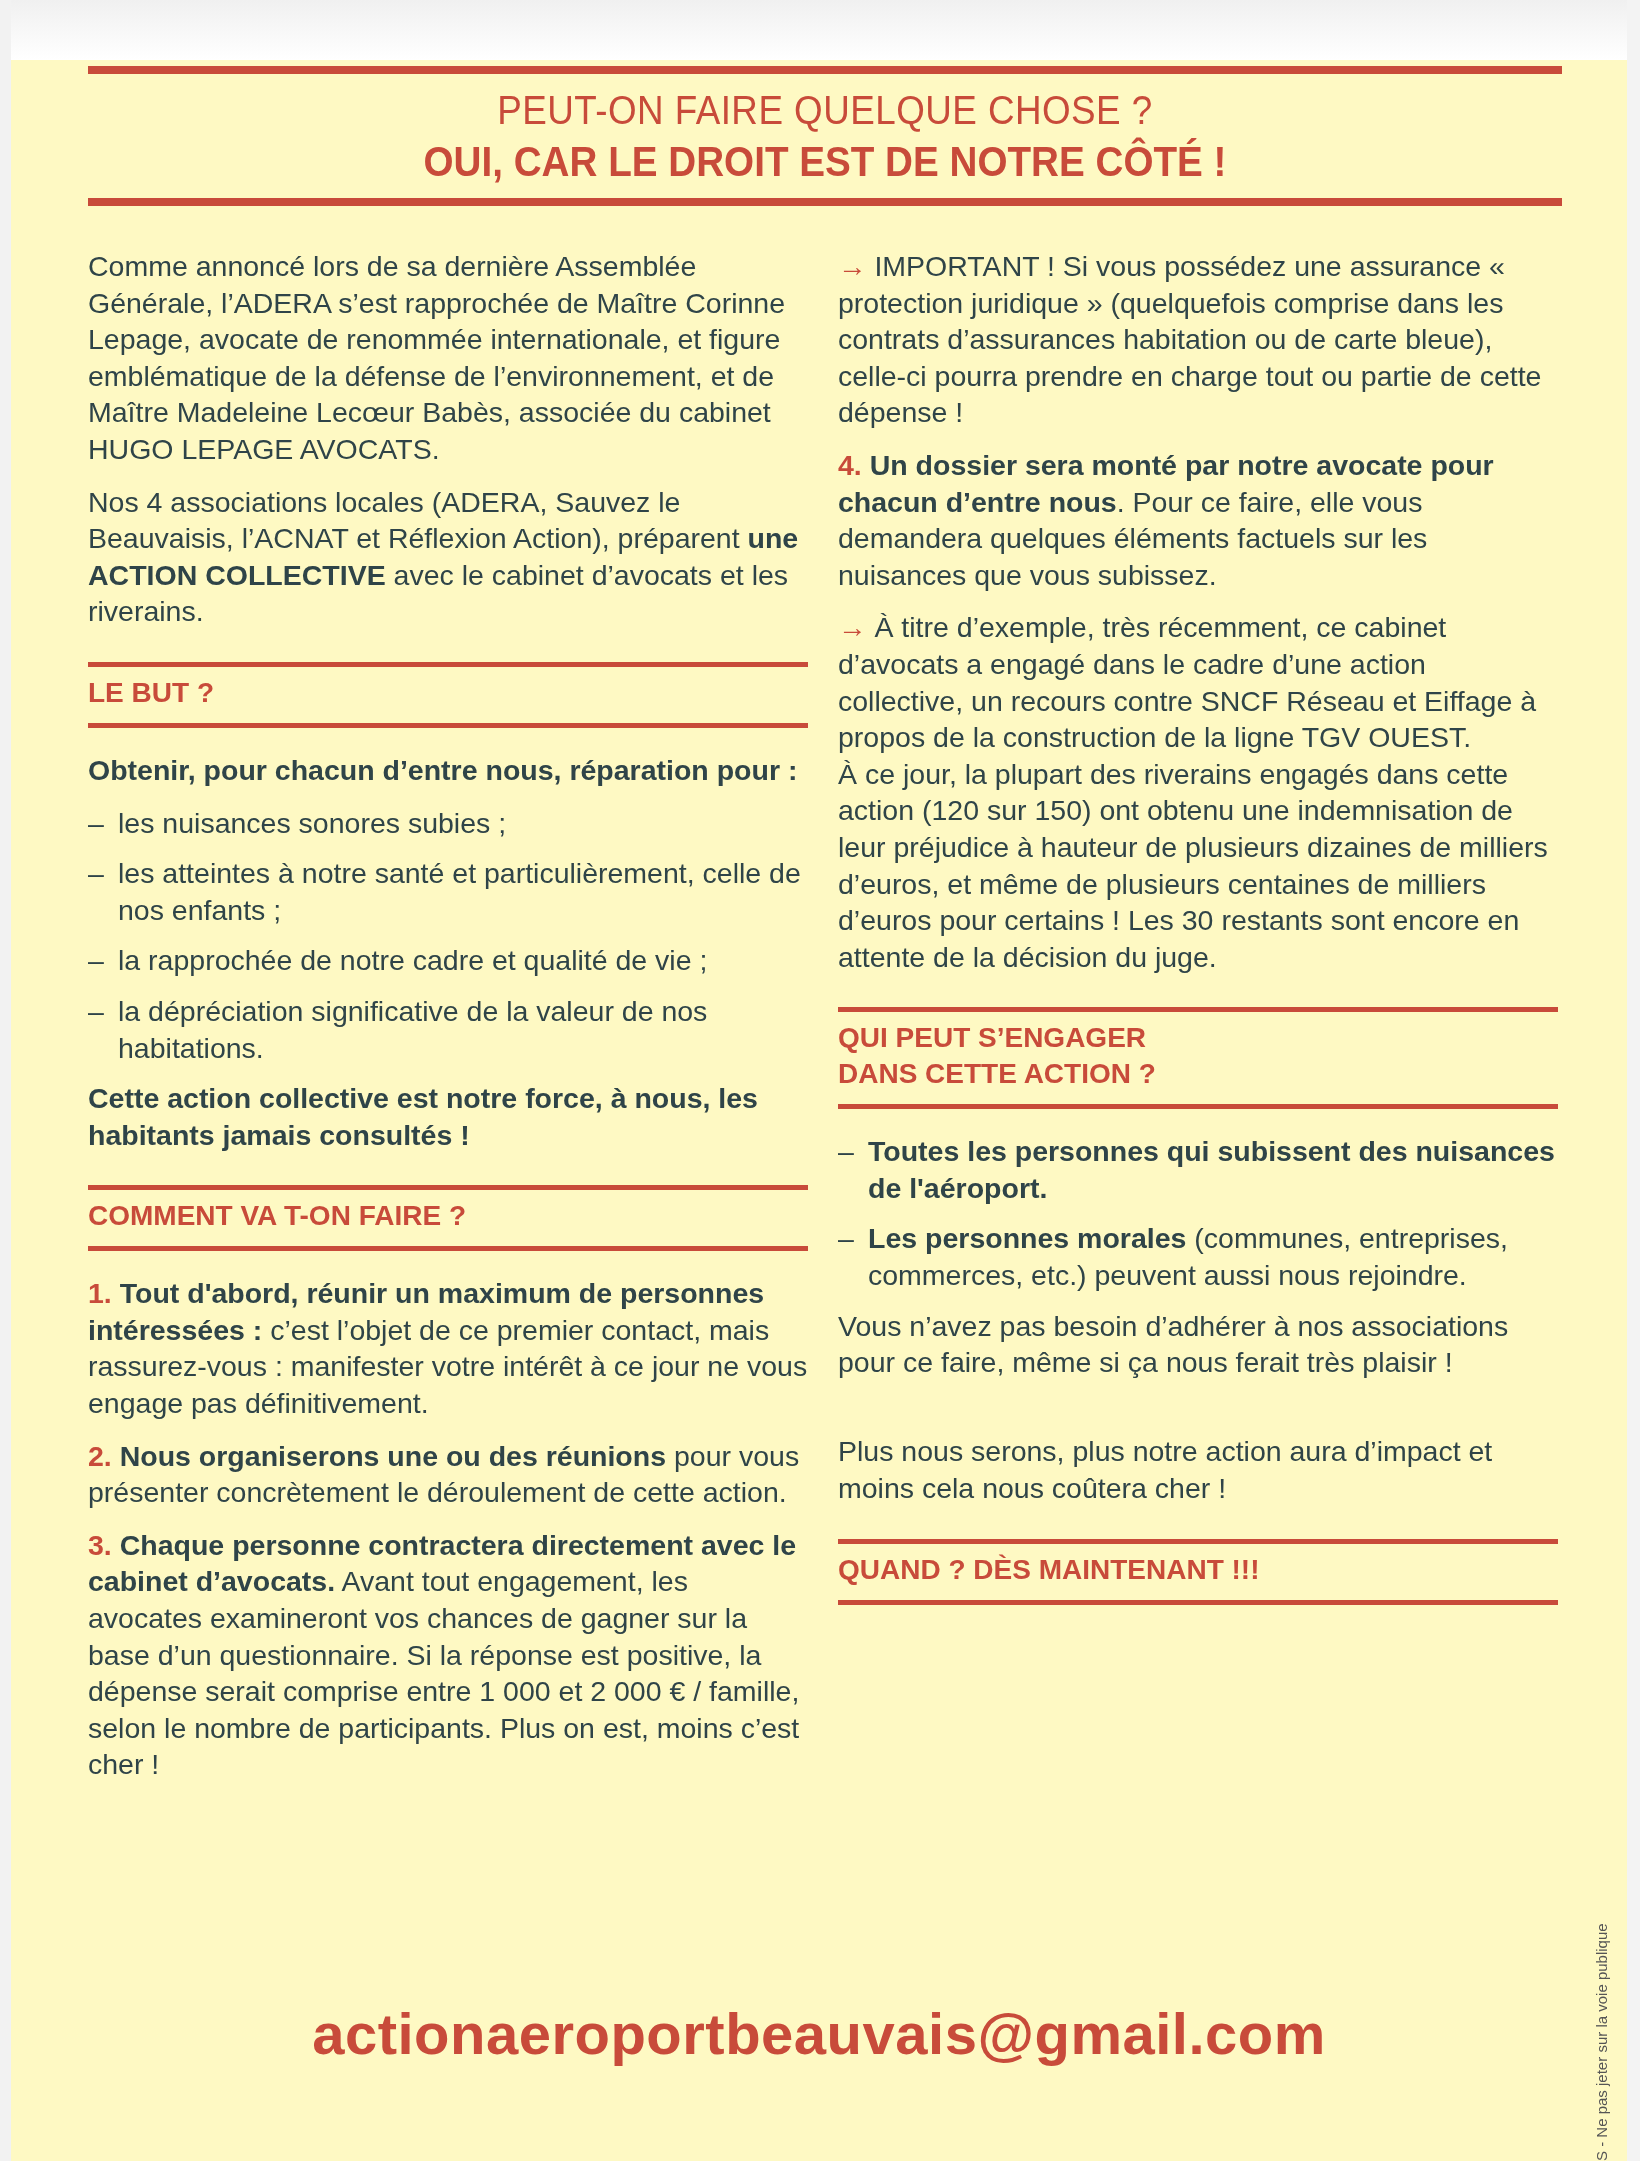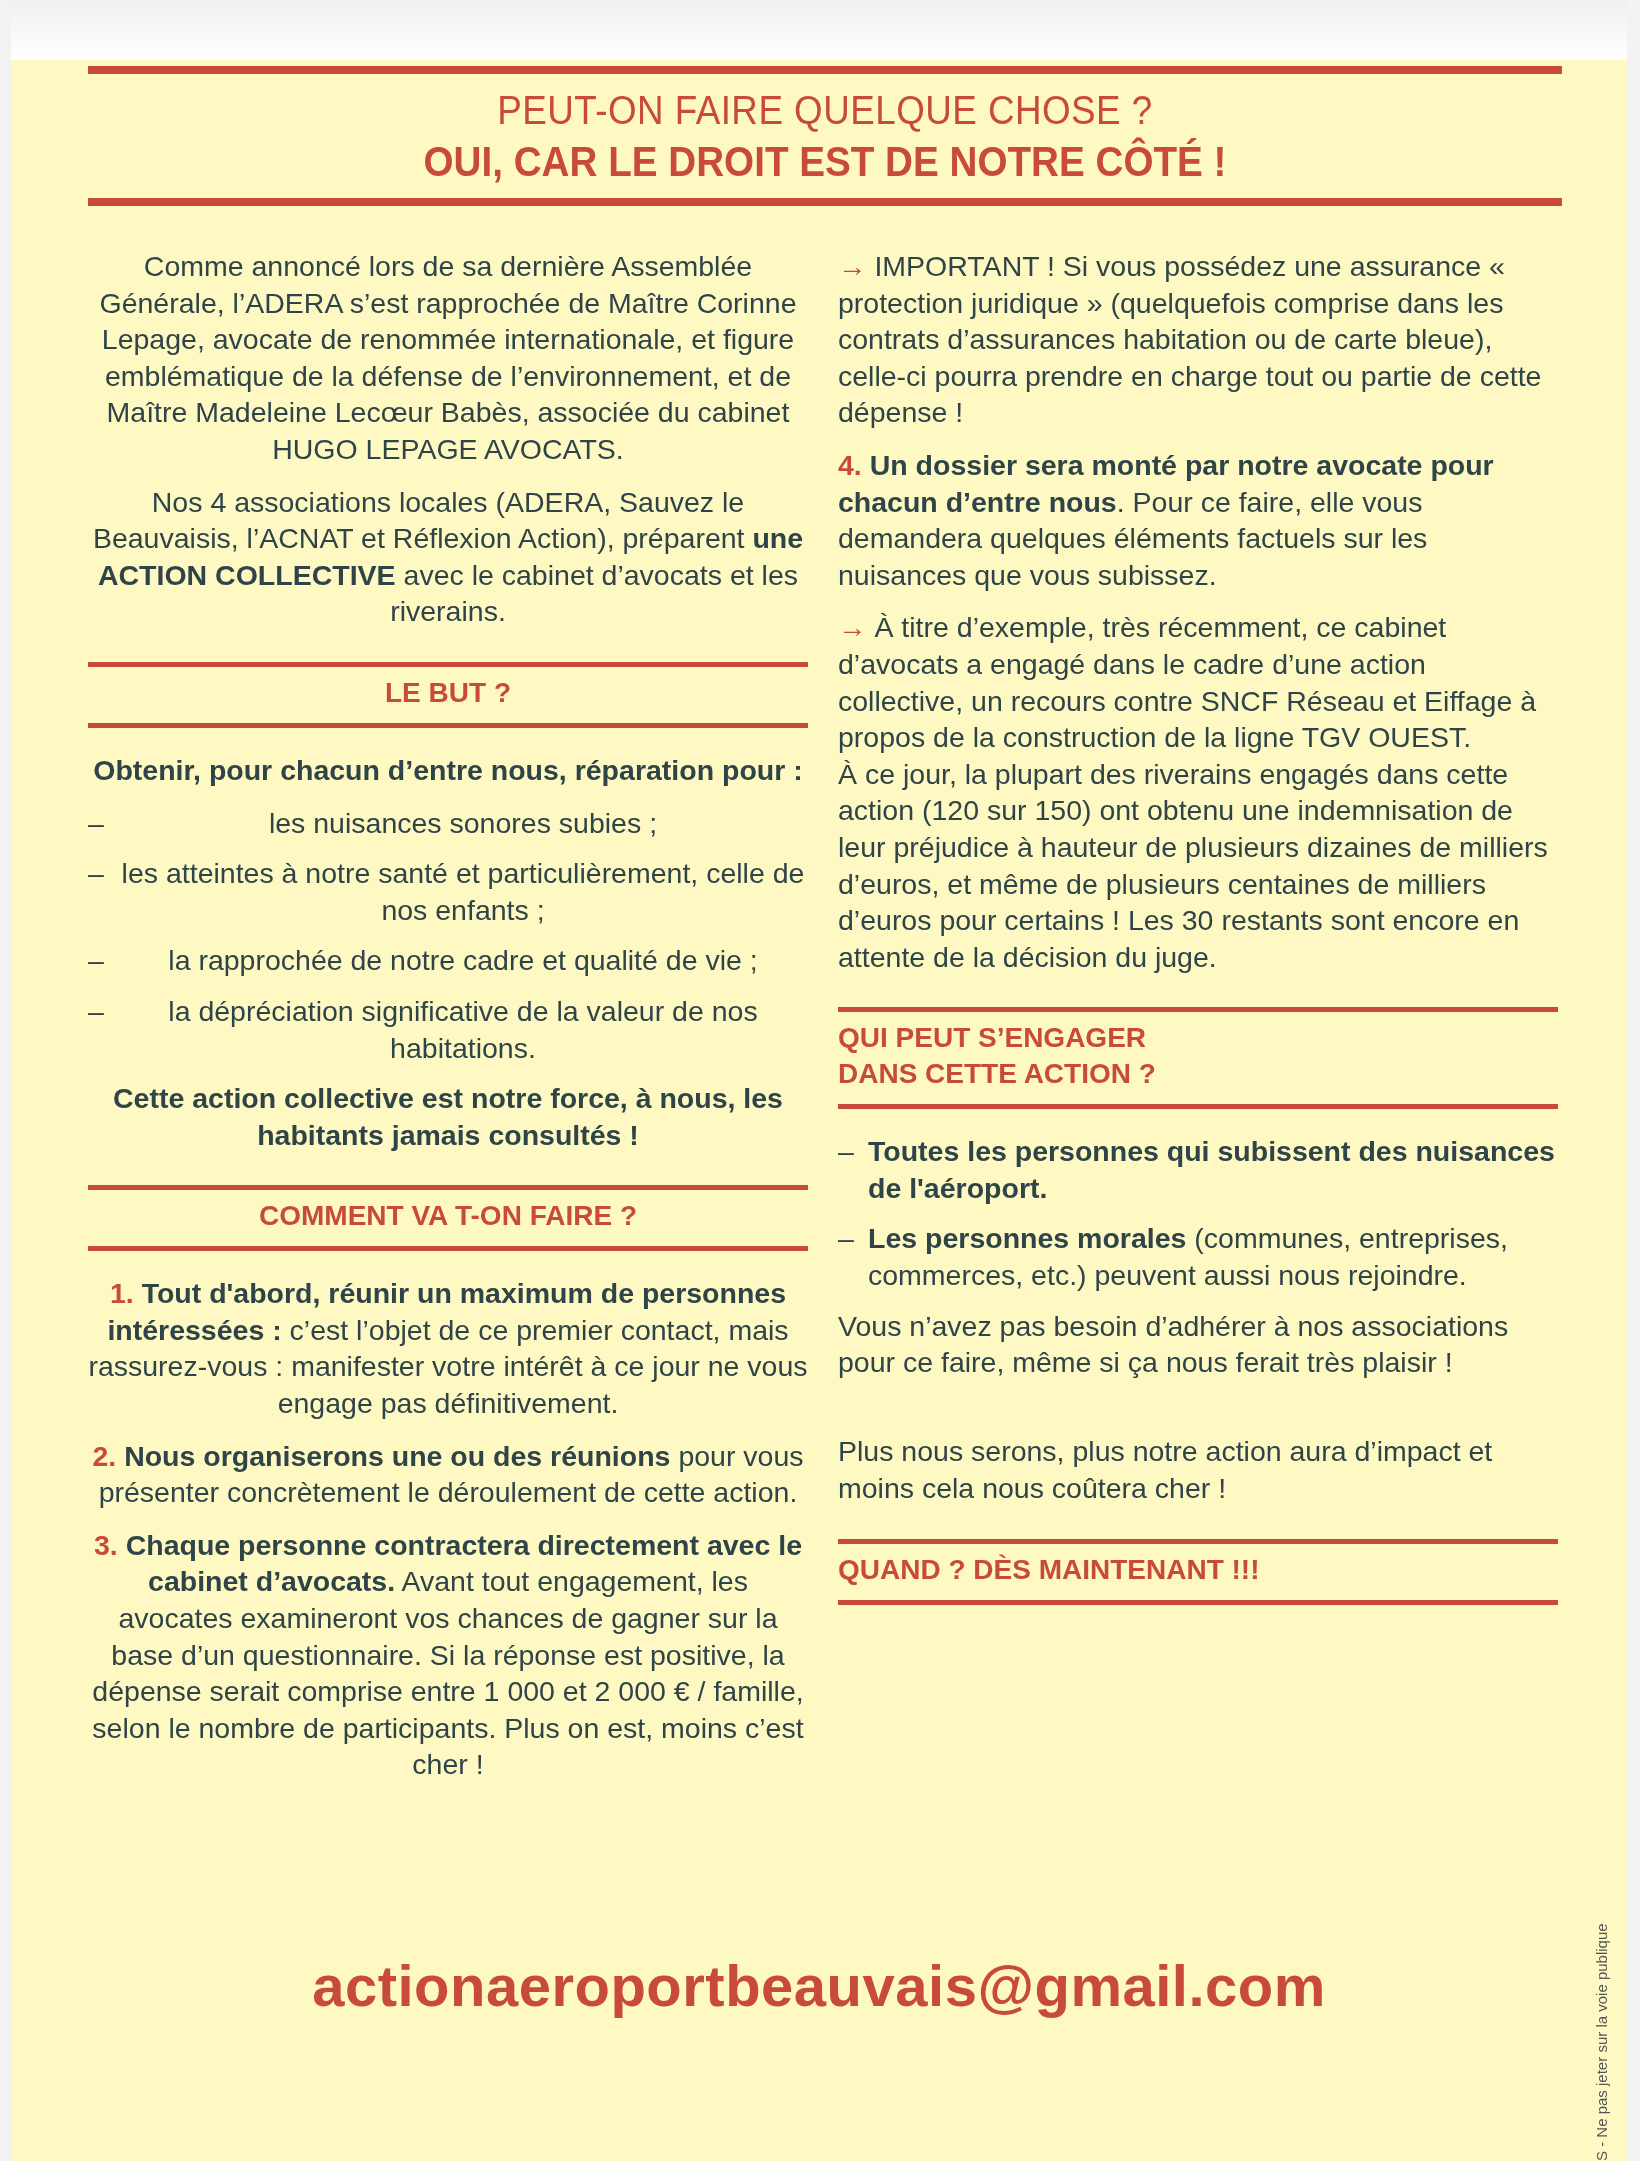--- a/index.html
+++ b/index.html
@@ -17,38 +17,38 @@
   .page-top-shade {
     position: absolute; left: 0; top: 0; width: 100%; height: 60px;
     background: linear-gradient(#f0f0f0, #ffffff);
   }
   .rule-thick { position: absolute; left: 77px; width: 1474px; height: 8px; background: #c84b3a; }
   .title { position: absolute; left: 77px; width: 1474px; text-align: center; color: #c84b3a; }
   .title-1 { top: 88px; font-size: 40px; letter-spacing: 0.5px; transform: scaleX(0.92); }
   .title-2 { top: 138px; font-size: 42px; font-weight: bold; transform: scaleX(0.92); }
 
   .col { position: absolute; top: 248px; width: 720px; font-size: 28.5px; line-height: 36.6px; }
-  .col-left { left: 77px; text-align: center; }
+  .col-left { left: 77px; }
   .col-right { left: 827px; }
   .col p { margin: 0 0 16px 0; }
   .b { font-weight: bold; }
   .red { color: #c84b3a; }
   .arrow { color: #c84b3a; font-weight: bold; }
 
   .section-head {
     border-top: 5px solid #c84b3a; border-bottom: 5px solid #c84b3a;
     color: #c84b3a; font-weight: bold; font-size: 28px; line-height: 36px;
     padding: 8px 0 12px 0; margin: 32px 0 24px 0;
   }
   .dash-list { margin: 0 0 10px 0; padding: 0; list-style: none; }
   .dash-list li { position: relative; padding-left: 30px; margin-bottom: 14px; }
   .dash-list li .dash { position: absolute; left: 0; top: 0; }
 
   .email {
-    position: absolute; left: 0; width: 1616px; top: 1952px; text-align: center;
+    position: absolute; left: 0; width: 1616px; top: 2000px; text-align: center;
     color: #c84b3a; font-weight: bold; font-size: 58px; letter-spacing: 0.5px;
   }
   .side-note {
     position: absolute; left: 1582px; top: 2161px; transform-origin: 0 0; transform: rotate(-90deg);
     font-size: 15px; color: #555; white-space: nowrap;
   }
   .right-gutter { position: absolute; left: 1627px; top: 0; width: 13px; height: 2161px; background: #f3f3f3; }
 </style>
 </head>
 <body>

